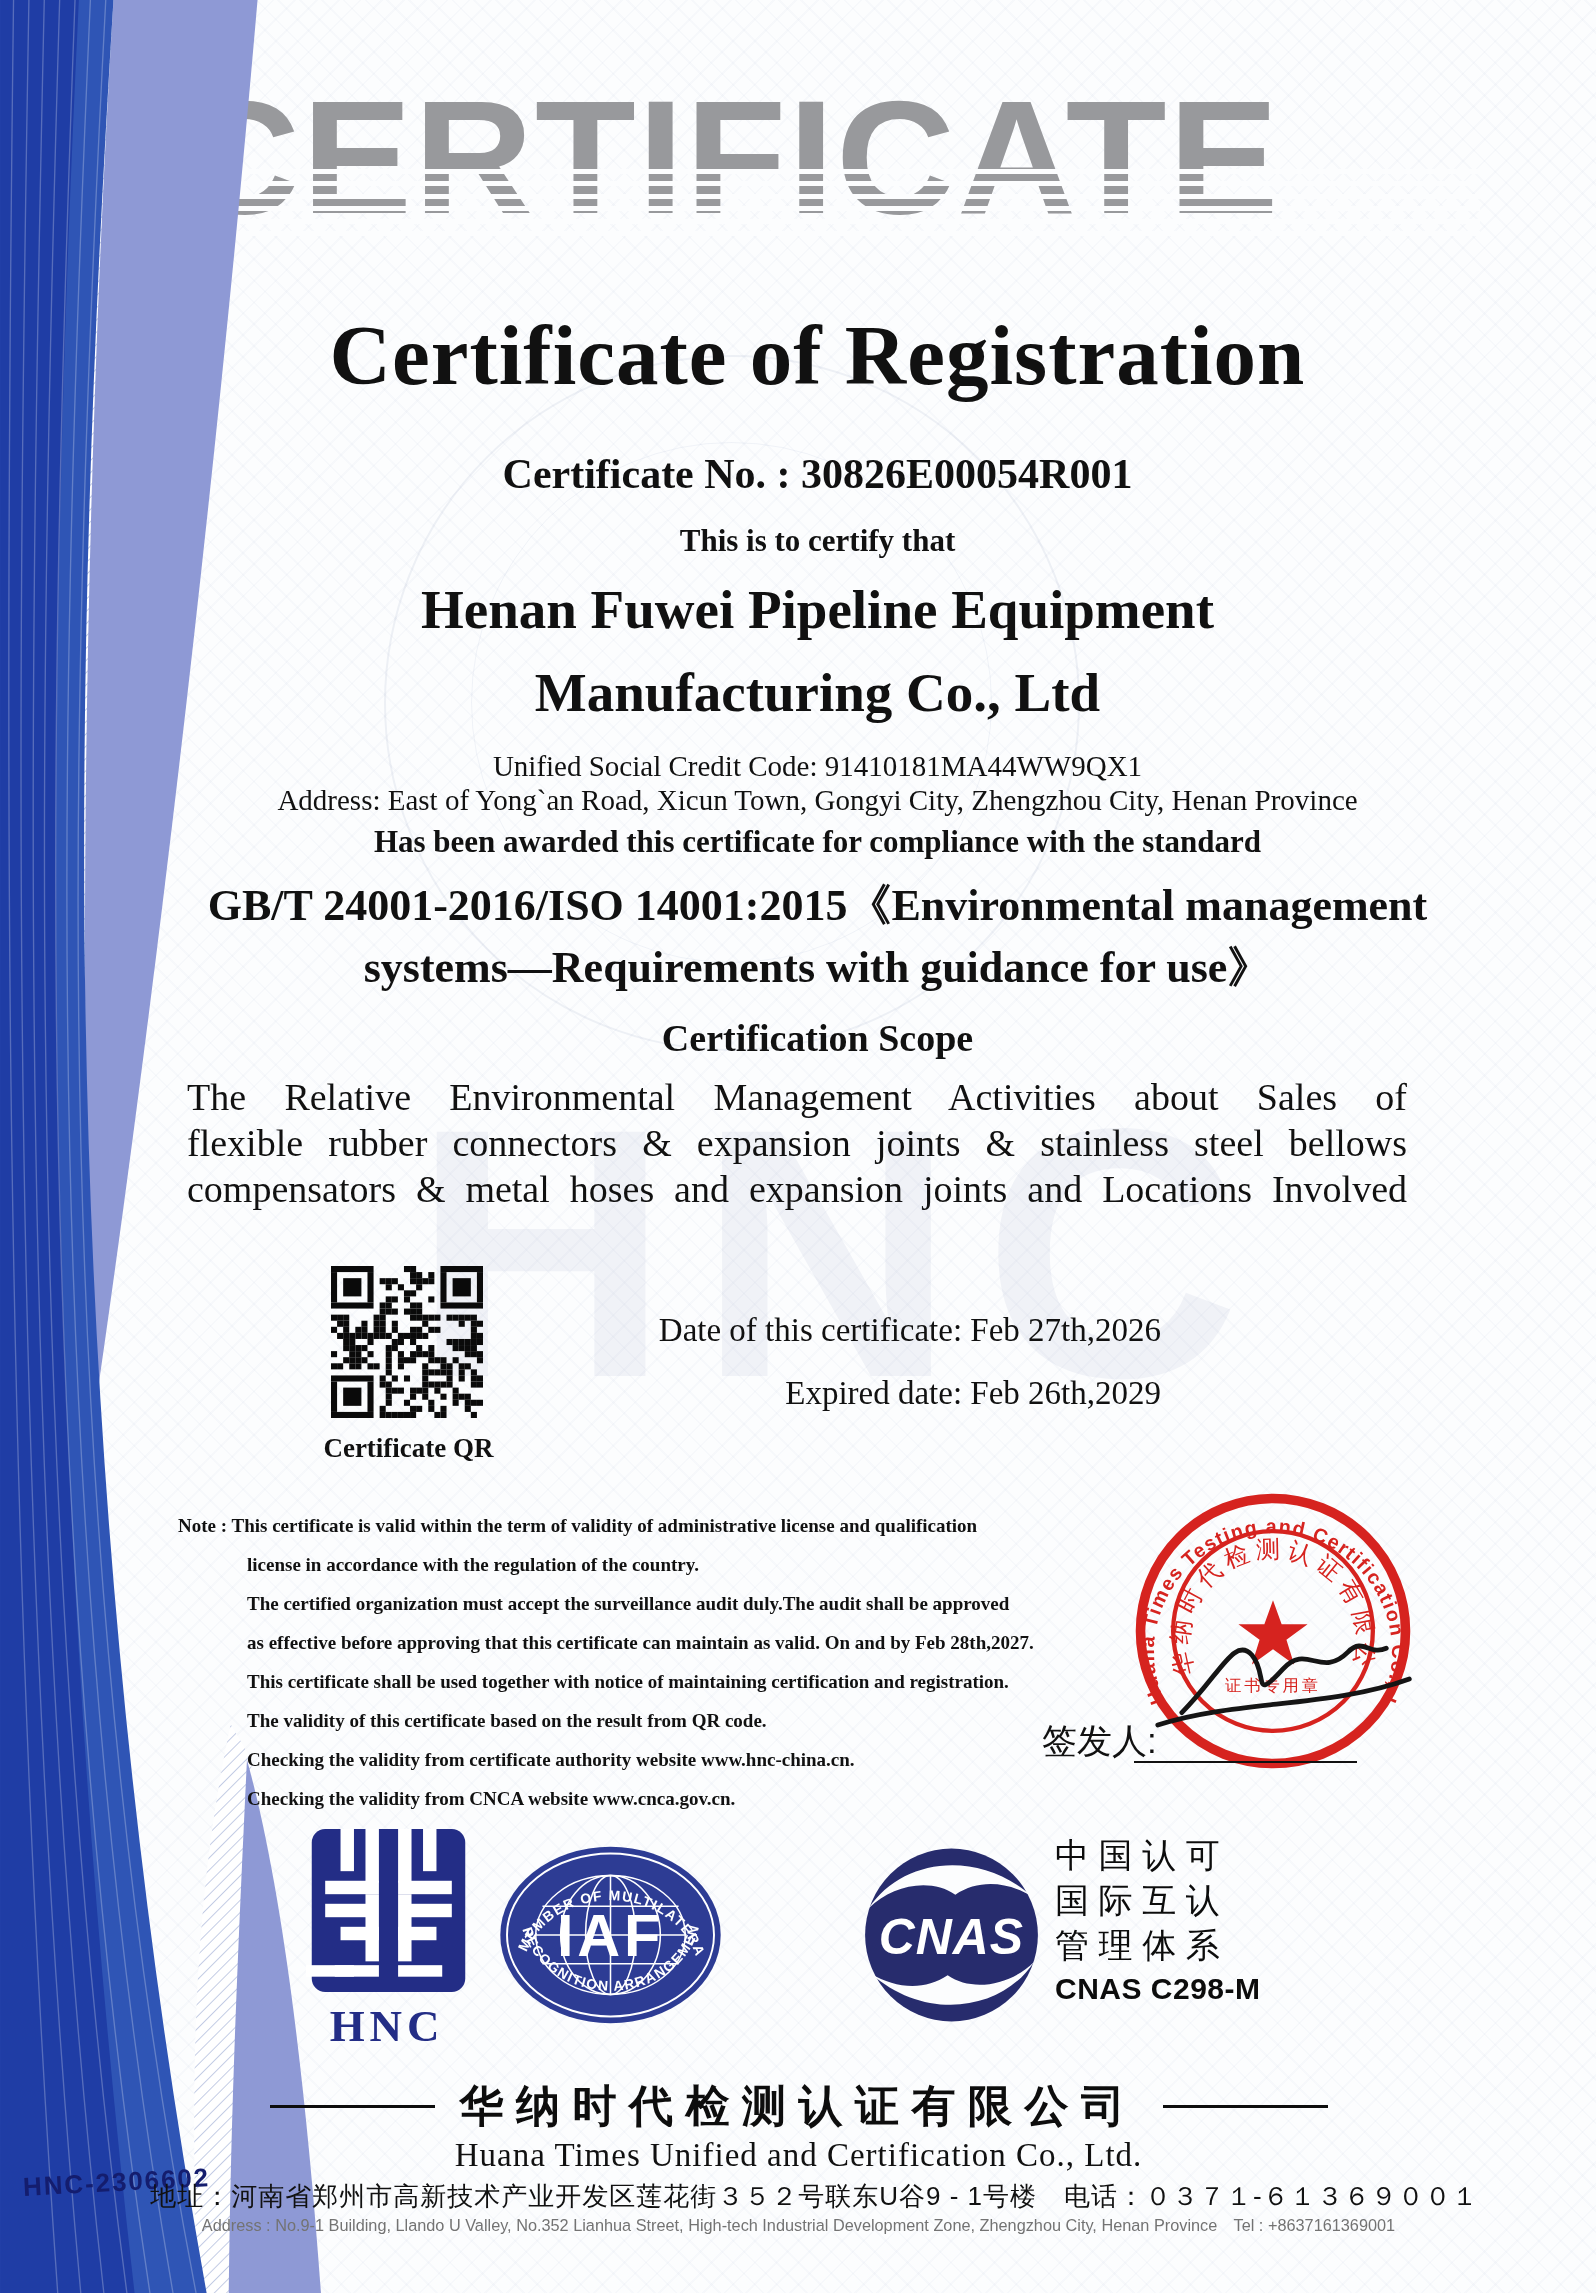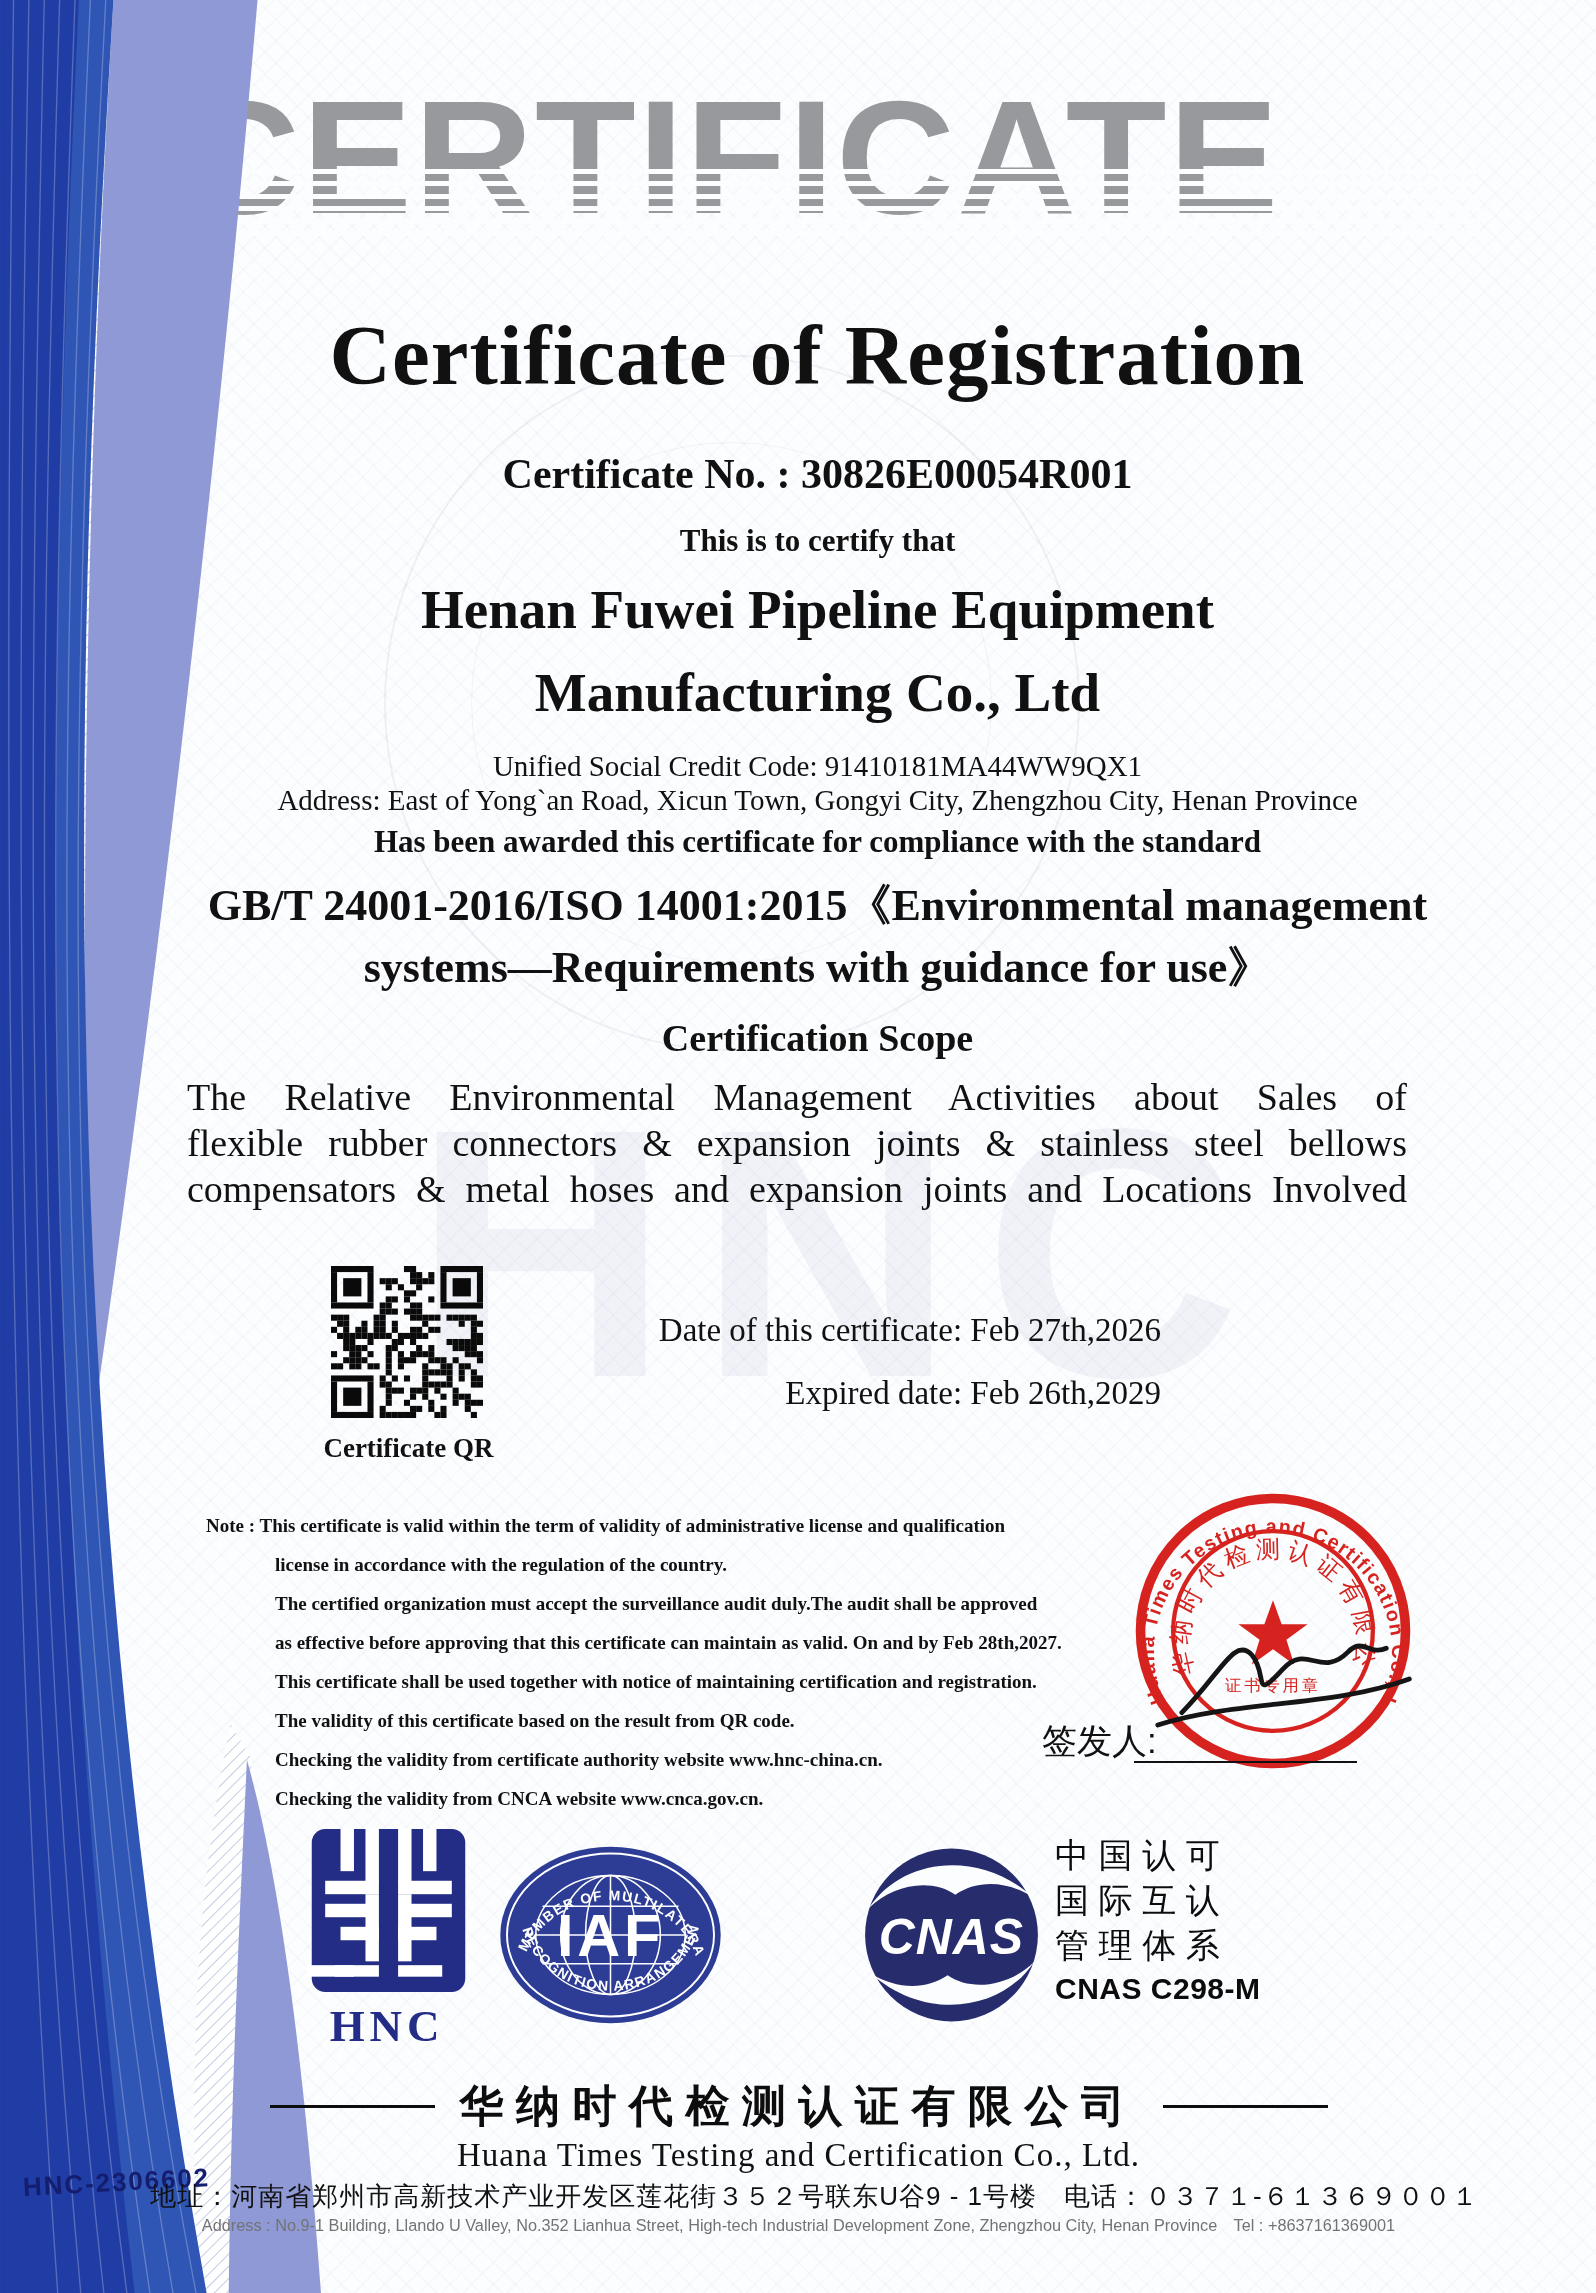--- a/index.html
+++ b/index.html
@@ -59,21 +59,21 @@
   
   .qr-block{position:absolute;left:331px;top:1266px;z-index:5;}
   .qr-label{position:absolute;left:303px;top:1433px;width:211px;text-align:center;z-index:5;
     font-size:27px;font-weight:bold;}
   
   .dates{position:absolute;left:538px;top:1299px;width:623px;z-index:5;text-align:right;
     font-size:33px;line-height:63px;}
   
   .note{position:absolute;left:178px;top:1506px;width:927px;z-index:5;
     font-size:19px;font-weight:bold;line-height:39px;}
-  .note div{padding-left:69px;margin-left:28px;}
+  .note div{padding-left:69px;}
   .note div:first-child{padding-left:0;}
   
   .issuer{position:absolute;left:1042px;top:1718px;z-index:7;font-size:35px;
     font-family:"Liberation Sans","DejaVu Sans",sans-serif;}
   .issuer-line{position:absolute;left:1134px;top:1761px;width:223px;height:1.9px;background:#111;z-index:7;}
   .seal{position:absolute;left:1129px;top:1487px;z-index:6;}
   
   .hnc-logo{position:absolute;left:306px;top:1821px;z-index:5;}
   .hnc-word{position:absolute;left:291px;top:2000px;width:192px;text-align:center;z-index:5;
     color:#232d86;font-size:45px;font-weight:bold;letter-spacing:4.8px;}
@@ -491,18 +491,18 @@
     <div class="cn">国际互认</div>
     <div class="cn">管理体系</div>
     <div class="en">CNAS C298-M</div>
   </div>
 
   <div class="footer-name">
     <div class="rule"></div>
     <div class="cn-name">华纳时代检测认证有限公司</div>
     <div class="rule"></div>
   </div>
-  <div class="footer-en">Huana Times Testing and Certification Co., Ltd.</div>
+  <div class="footer-en">Huana Times Unified and Certification Co., Ltd.</div>
   <div class="footer-addr-cn">地址：河南省郑州市高新技术产业开发区莲花街３５２号联东U谷9 - 1号楼　电话：０３７１-６１３６９００１</div>
   <div class="footer-addr-en">Address : No.9-1 Building, Llando U Valley, No.352 Lianhua Street, High-tech Industrial Development Zone, Zhengzhou City, Henan Province　Tel : +8637161369001</div>
 
 </div>
 
 
 </body></html>

